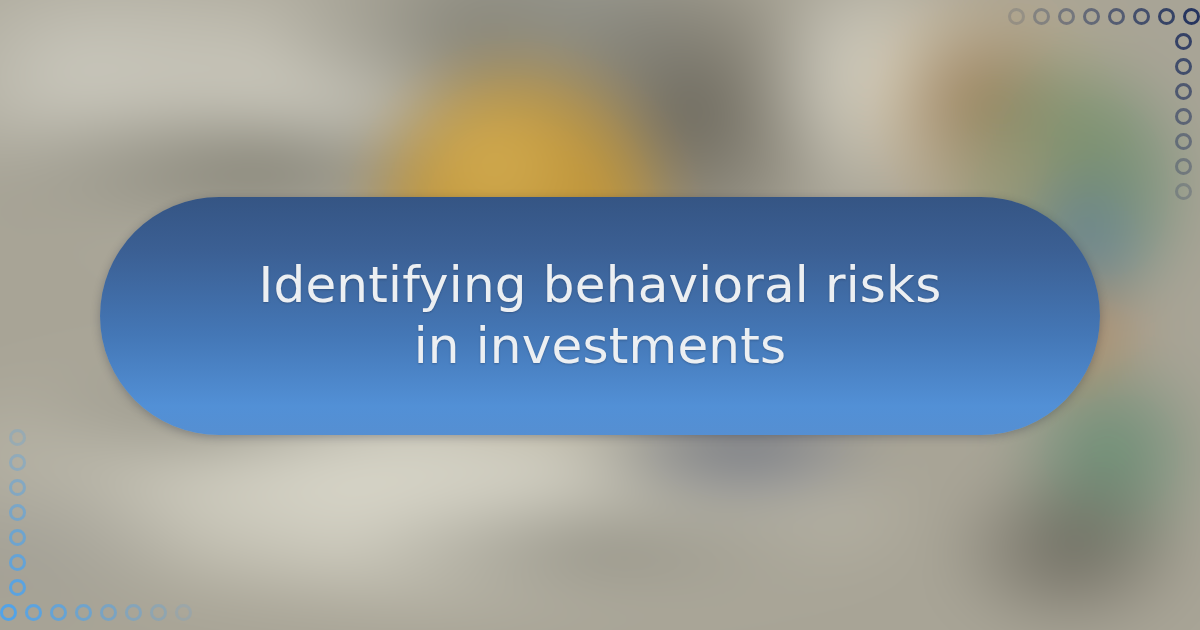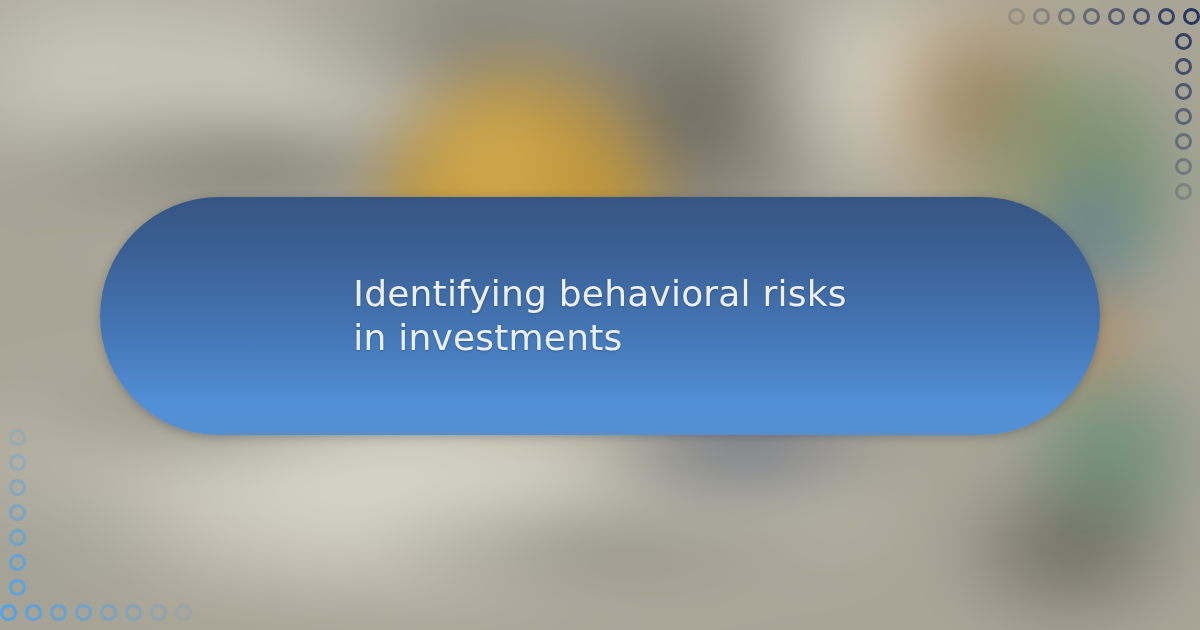--- a/index.html
+++ b/index.html
@@ -166,24 +166,25 @@
     border-radius: 119px;
     background: linear-gradient(180deg, #355584 0%, #3b5f93 22%, #4477b6 58%, #5290d6 88%, #558fd2 100%);
     box-shadow: 0 2px 10px rgba(20,30,50,.28);
     display: flex;
     align-items: center;
     justify-content: center;
   }
   #title-text {
     margin: 0;
     padding: 0 90px;
+    text-align: center;
     color: #eceff2;
     font-family: "DejaVu Sans", sans-serif;
     font-weight: 400;
-    font-size: 36px;
+    font-size: 50px;
     line-height: 1.22;
     letter-spacing: .2px;
     text-shadow: 0 1px 2px rgba(20,34,60,.30);
     white-space: pre-line;
   }
 </style>
 </head>
 <body>
 
 <div id="stage">

